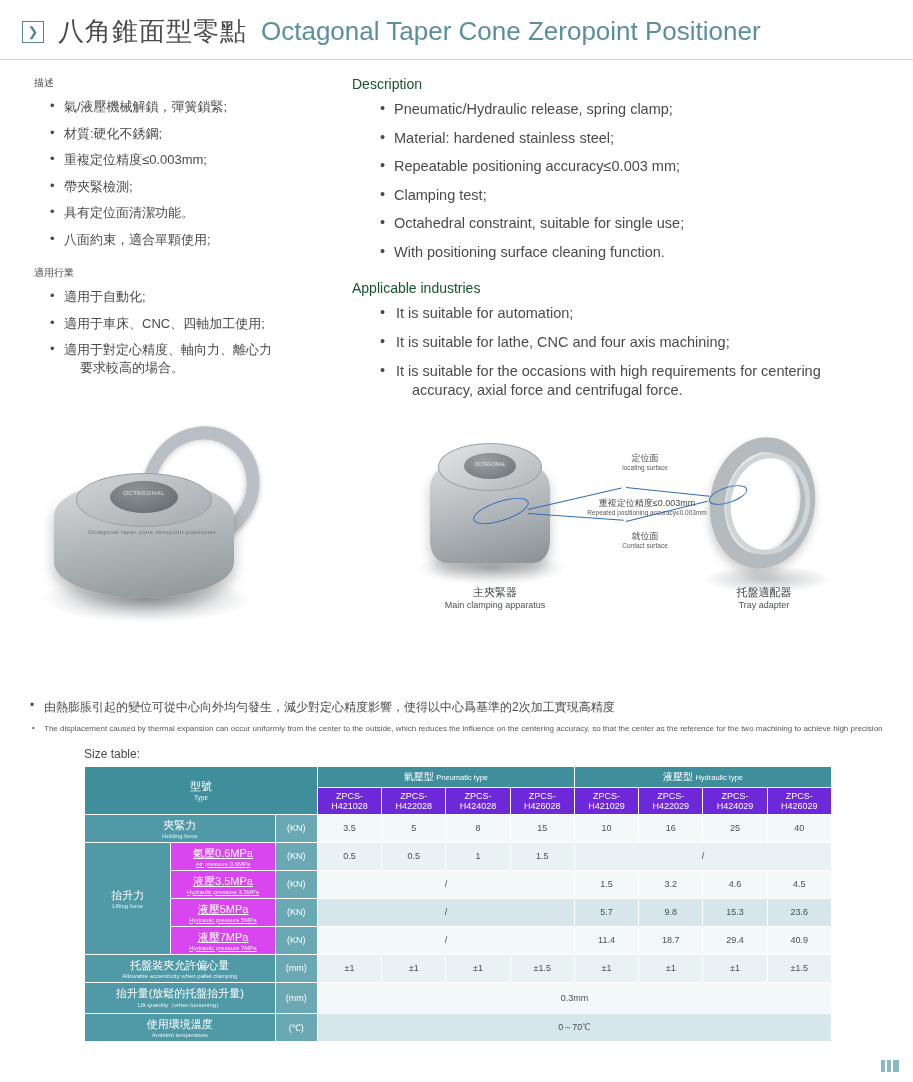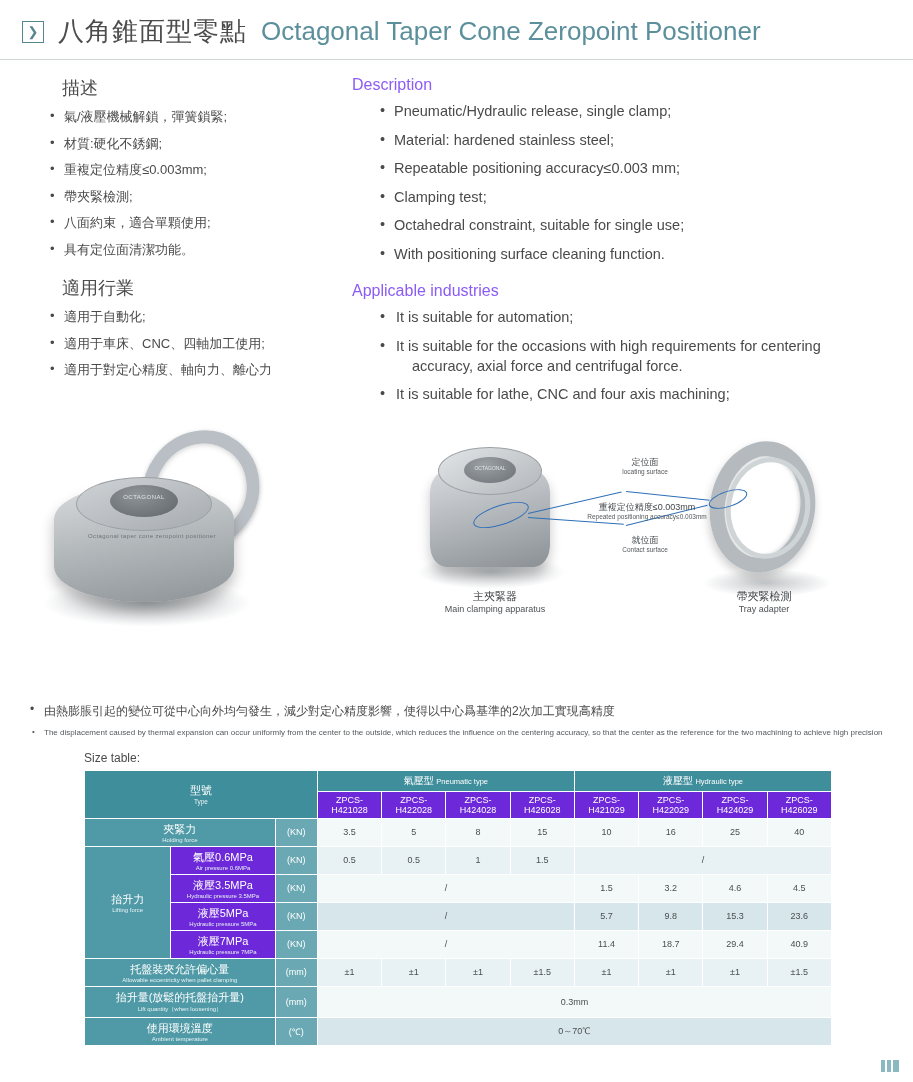--- a/index.html
+++ b/index.html
@@ -42,27 +42,27 @@
     white-space: nowrap;
   }
   
   .content {
     display: flex;
     padding: 12px 22px 0 22px;
   }
   .col-left { width: 330px; padding-right: 10px; }
   .col-right { flex: 1; }
   .sec-title-cn {
-    font-size: 18px;
+    font-size: 10px;
     color: #4c4c4c;
-    margin: 4px 0 8px 40px;
+    margin: 4px 0 8px 12px;
   }
   .sec-title-en {
-    font-size: 16px;
-    color: #8b5cf6;
+    font-size: 14px;
+    color: #14532d;
     margin: 4px 0 8px 0;
   }
   ul.bullets {
     list-style: none;
     margin: 0 0 18px 0;
     padding: 0 0 0 28px;
   }
   ul.bullets li {
     position: relative;
     padding-left: 14px;
@@ -233,21 +233,21 @@
     text-align: center;
     vertical-align: middle;
     padding: 3px 2px;
   }
   .th-teal { background: #3f8e9b; color: #ffffff; font-weight: normal; }
   .th-teal-dark { background: #6d28d9; color: #ffffff; font-weight: normal; }
   .rowhead {
     background: #4f9aa6; color: #fff; text-align: left; padding-left: 8px; font-weight: normal;
   }
   .rowhead-sub {
-    background: #6d28d9; color: #fff; text-align: left; padding-left: 8px; font-weight: normal;
+    background: #d946ef; color: #fff; text-align: left; padding-left: 8px; font-weight: normal; text-decoration: underline;
   }
   .unitcell { background: #6aa9b3; color: #fff; width: 42px; }
   .cell-l { background: #e8f1f3; margin-left: 28px; }
   .cell-d { background: #d7e6ea; }
   .cell-w { background: #f3f8f9; }
   .small-en { font-size: 6px; display: block; color: #e7f2f4; }
   .ttl-cn { font-size: 11px; display: block; }
   .ttl-en { font-size: 6.5px; display: block; color: #e7f2f4; }
   .hdr-group-cn { font-size: 10px; }
   .hdr-group-en { font-size: 7.5px; }
@@ -268,53 +268,54 @@
 
 <div class="content">
 
   <div class="col-left">
     <div class="sec-title-cn">描述</div>
     <ul class="bullets">
       <li>氣/液壓機械解鎖，彈簧鎖緊;</li>
       <li>材質:硬化不銹鋼;</li>
       <li>重複定位精度≤0.003mm;</li>
       <li>帶夾緊檢測;</li>
+      <li>具有定位面清潔功能。</li>
       <li>八面約束，適合單顆使用;</li>
-      <li>具有定位面清潔功能。</li>
     </ul>
 
     <div class="sec-title-cn">適用行業</div>
     <ul class="bullets">
       <li>適用于自動化;</li>
       <li>適用于車床、CNC、四軸加工使用;</li>
       <li>
         <span>適用于對定心精度、軸向力、離心力</span>
+        <span class="cont-line">要求較高的場合。</span>
       </li>
     </ul>
   </div>
 
   <div class="col-right">
     <div class="sec-title-en">Description</div>
     <ul class="bullets en">
-      <li>Pneumatic/Hydraulic release, single clamp;</li>
+      <li>Pneumatic/Hydraulic release, spring clamp;</li>
       <li>Material: hardened stainless steel;</li>
       <li>Repeatable positioning accuracy≤0.003 mm;</li>
       <li>Clamping test;</li>
       <li>Octahedral constraint, suitable for single use;</li>
       <li>With positioning surface cleaning function.</li>
     </ul>
 
     <div class="sec-title-en">Applicable industries</div>
     <ul class="bullets en indent">
       <li>It is suitable for automation;</li>
+      <li>It is suitable for lathe, CNC and four axis machining;</li>
       <li>
         <span>It is suitable for the occasions with high requirements for centering</span>
         <span class="cont-line">accuracy, axial force and centrifugal force.</span>
       </li>
-      <li>It is suitable for lathe, CNC and four axis machining;</li>
     </ul>
   </div>
 </div>
 
 <div class="images">
 
   <div class="photo-left">
     <div class="ring-big"></div>
     <div class="base-shadow"></div>
     <div class="base-body"></div>
@@ -355,21 +356,21 @@
     <div class="callout" style="left:212px; top:106px; width:86px;">
       <span class="c-cn">就位面</span>
       <span class="c-en">Contact surface</span>
     </div>
 
     <div class="cap" style="left:40px; top:160px; width:130px;">
       <span>主夾緊器</span>
       <span class="cap-en">Main clamping apparatus</span>
     </div>
     <div class="cap" style="left:310px; top:160px; width:128px;">
-      <span>帶夾緊檢測</span>
+      <span>托盤適配器</span>
       <span class="cap-en">Tray adapter</span>
     </div>
   </div>
 </div>
 
 <div class="notes">
   <div class="n-cn">由熱膨脹引起的變位可從中心向外均勻發生，減少對定心精度影響，使得以中心爲基準的2次加工實現高精度</div>
   <div class="n-en">The displacement caused by thermal expansion can occur uniformly from the center to the  outside, which reduces the influence on the centering accuracy, so that the center as the reference for the two machining to achieve high precision</div>
 </div>
 

